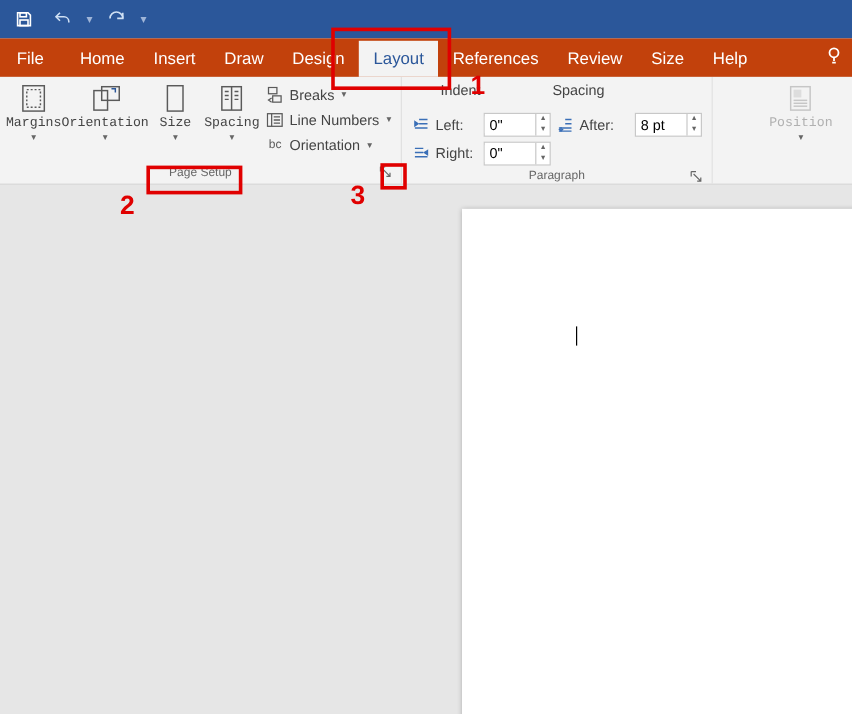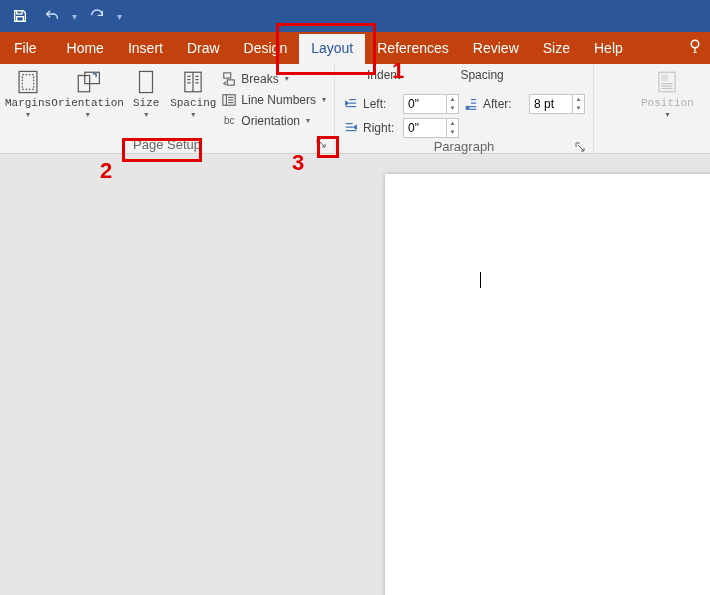--- a/index.html
+++ b/index.html
@@ -16,21 +16,21 @@
   .menu-tab { color: #fff; font-size: 14px; padding: 6px 12px 8px; cursor: pointer; }
   .menu-tab.file { padding-left: 14px; padding-right: 18px; }
   .menu-tab.active { background: #f3f3f3; color: #2b579a; }
   .tell-me { position: absolute; right: 6px; top: 6px; color: #fff; }
   .tell-me svg { width: 18px; height: 18px; }
 
   
   .ribbon { background: #f3f3f3; border-bottom: 1px solid #d4d4d4; height: 90px; display: flex; }
   .group { border-right: 1px solid #e1e1e1; display: flex; flex-direction: column; justify-content: space-between; padding: 2px 4px 0; }
   .group-body { display: flex; align-items: flex-start; gap: 0; flex: 1; }
-  .group-footer { display: flex; align-items: center; justify-content: center; position: relative; height: 18px; font-size: 13px; color: #666; }
+  .group-footer { display: flex; align-items: center; justify-content: center; position: relative; height: 18px; font-size: 10px; color: #666; }
   .group-footer .launcher { position: absolute; right: 2px; top: 1px; width: 14px; height: 14px; display: flex; align-items: center; justify-content: center; color: #666; }
   .group-footer .launcher svg { width: 10px; height: 10px; }
 
   .big-btn { display: flex; flex-direction: column; align-items: center; justify-content: flex-start; padding: 2px 4px; min-width: 46px; color: #444; font-size: 11px; text-align: center; gap: 1px; }
   .big-btn .ico { width: 28px; height: 28px; display: flex; align-items: center; justify-content: center; }
   .big-btn .ico svg { width: 26px; height: 26px; }
   .big-btn .lbl { line-height: 12px; font-family: Liberation Mono, monospace; }
   .big-btn .chev { font-size: 8px; color: #666; }
 
   .stack { display: flex; flex-direction: column; gap: 0; padding: 2px 2px; justify-content: space-between; }

